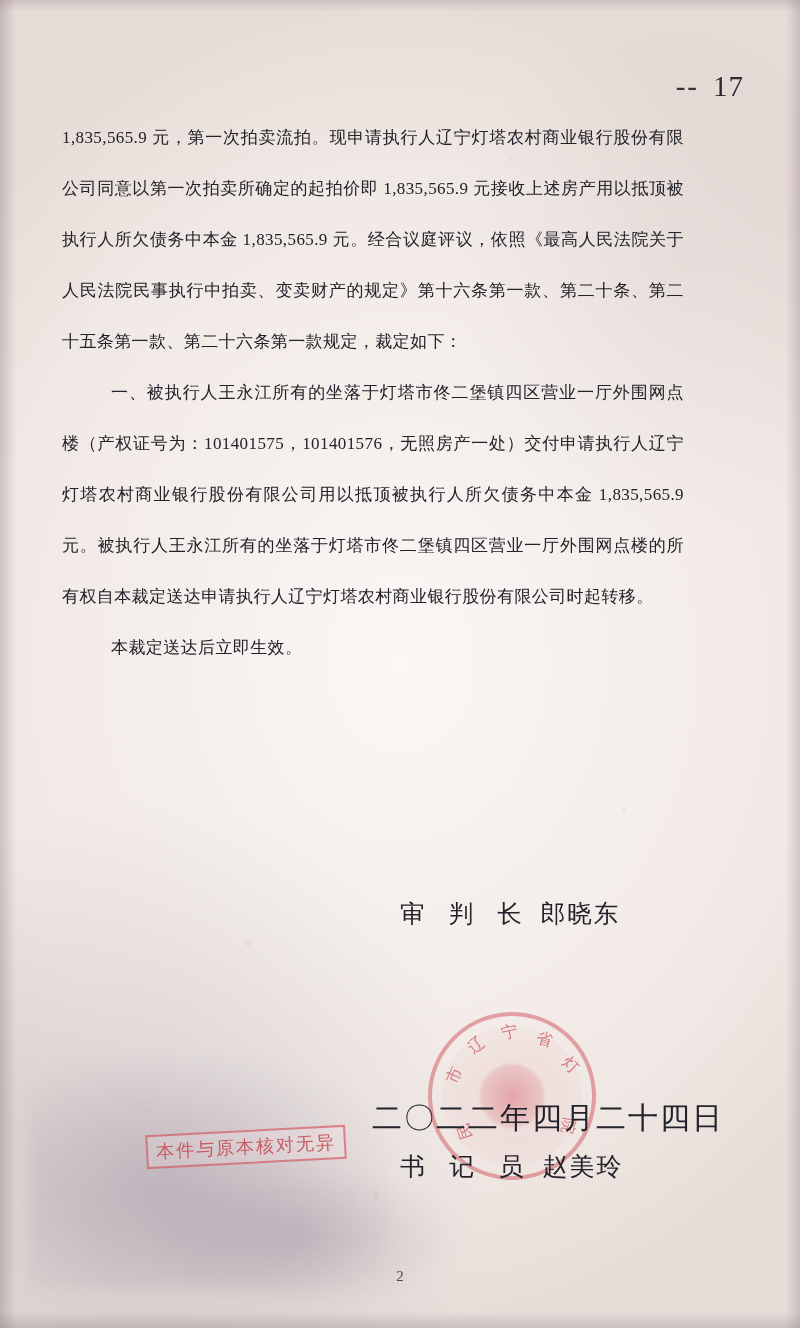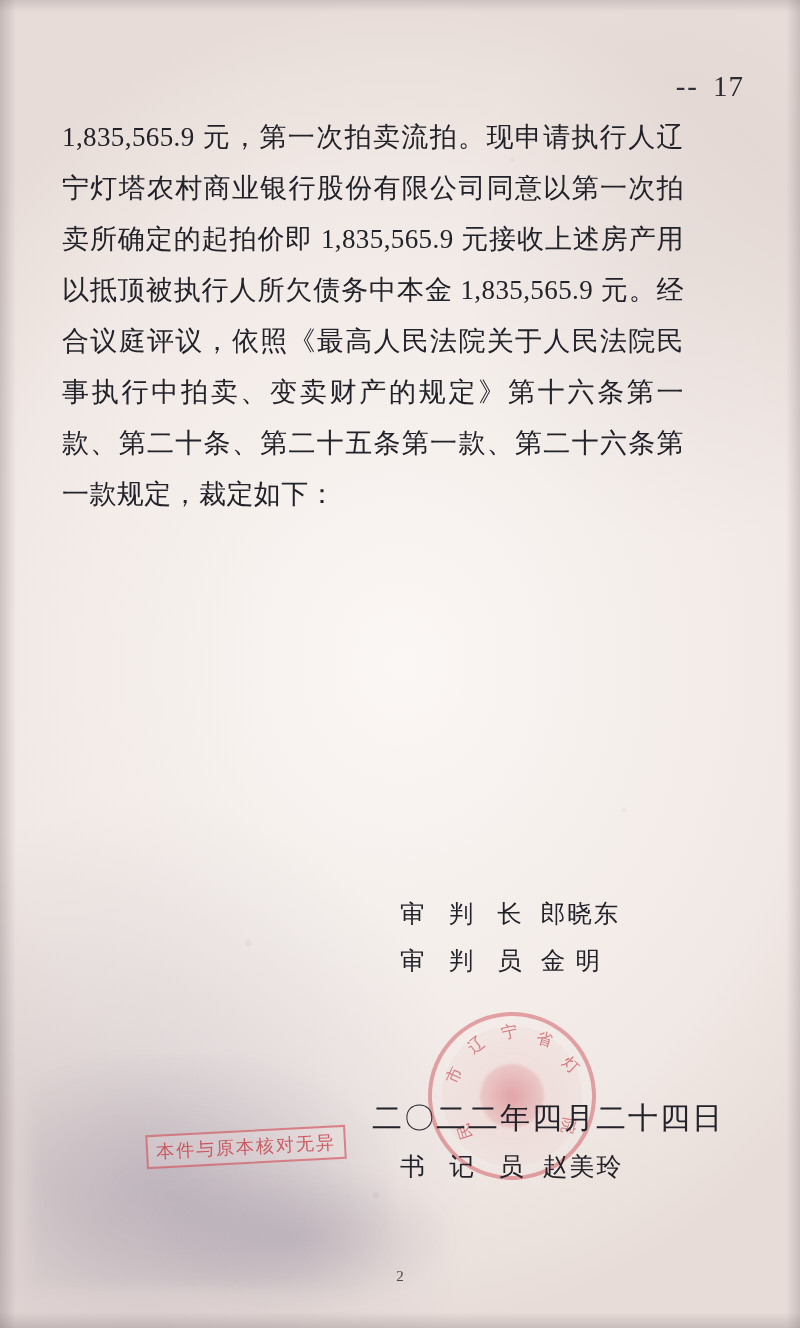--- a/index.html
+++ b/index.html
@@ -80,21 +80,21 @@
     margin-right: 14px;
     letter-spacing: 2px;
     color: #31313a;
   }
 
   .body-text {
     position: absolute;
     left: 62px;
     top: 112px;
     width: 622px;
-    font-size: 27px;
+    font-size: 17px;
     line-height: 51px;
     color: #22222a;
     letter-spacing: 0.4px;
     text-align: justify;
     text-justify: inter-character;
     font-family: "Liberation Serif", serif;
   }
   .para {
     margin: 0 0 0 0;
   }
@@ -221,28 +221,27 @@
   <div class="edge-bottom"></div>
   <div class="smudge-bl"></div>
   <div class="smudge-bl2"></div>
 
   <div class="page-number-top">
     <span class="dashes">--</span><span>17</span>
   </div>
 
   <div class="body-text">
     <p class="para">1,835,565.9 元，第一次拍卖流拍。现申请执行人辽宁灯塔农村商业银行股份有限公司同意以第一次拍卖所确定的起拍价即 1,835,565.9 元接收上述房产用以抵顶被执行人所欠债务中本金 1,835,565.9 元。经合议庭评议，依照《最高人民法院关于人民法院民事执行中拍卖、变卖财产的规定》第十六条第一款、第二十条、第二十五条第一款、第二十六条第一款规定，裁定如下：</p>
+    <p class="para indent">一、被执行人王永江所有的坐落于灯塔市佟二堡镇四区营业一厅外围网点楼（产权证号为：101401575，101401576，无照房产一处）交付申请执行人辽宁灯塔农村商业银行股份有限公司用以抵顶被执行人所欠债务中本金 1,835,565.9 元。被执行人王永江所有的坐落于灯塔市佟二堡镇四区营业一厅外围网点楼的所有权自本裁定送达申请执行人辽宁灯塔农村商业银行股份有限公司时起转移。</p>
+    <p class="para indent">本裁定送达后立即生效。</p>
   </div>
 
   <div class="signatures">
     <div class="sig-row">
       <span class="sig-role">审 判 长</span><span class="sig-name">郎晓东</span>
-    </div>
-    <div class="sig-row">
-      <span class="sig-role">审 判 员</span><span class="sig-name">金 明</span>
     </div>
   </div>
 
   <div class="seal">
     <div class="seal-star"></div>
     <div class="seal-text">
       <span class="st1">辽</span>
       <span class="st2">宁</span>
       <span class="st3">省</span>
       <span class="st4">灯</span>

